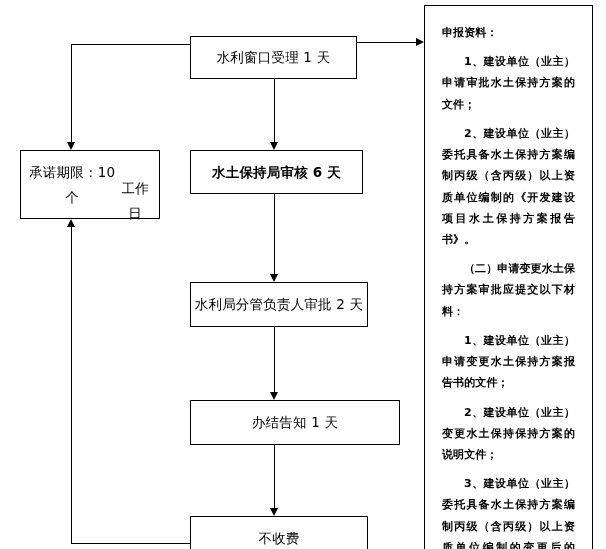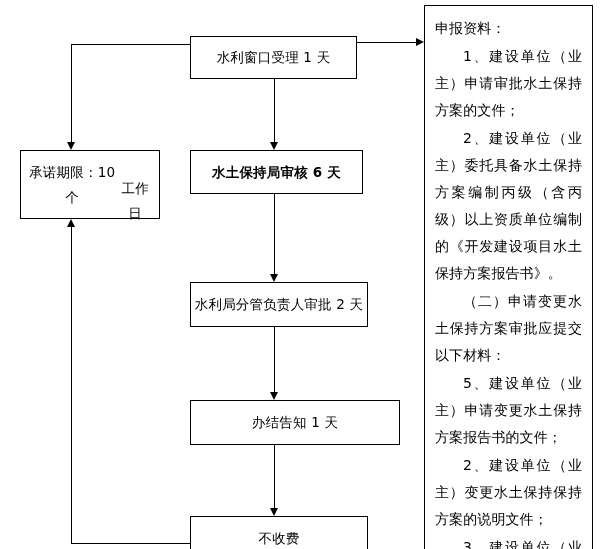--- a/index.html
+++ b/index.html
@@ -88,27 +88,28 @@
     height: 544px;
     box-sizing: border-box;
     border: 1.3px solid #000000;
     border-bottom: none;
     background: #ffffff;
     padding: 8px 9px 0 9px;
     overflow: hidden;
     z-index: 3;
   }
   #info-panel p {
-    margin: 1px;
-    font-size: 14px;
+    margin: 8px;
+    font-size: 11px;
     line-height: 1.93;
     color: #000000;
     text-align: justify;
     text-justify: inter-ideograph;
     letter-spacing: 0.1px;
+    font-weight: bold;
   }
   #info-panel p.indent {
     text-indent: 2em;
   }
 </style>
 </head>
 <body>
 
 <div id="canvas">
 
@@ -148,18 +149,18 @@
 
   <div class="node" style="left:190px; top:400px; width:210px; height:45px;">办结告知 1 天</div>
 
   <div class="node" style="left:190px; top:516px; width:178px; height:45px;">不收费</div>
 
   <div id="info-panel">
     <p>申报资料：</p>
     <p class="indent">1、建设单位（业主）申请审批水土保持方案的文件；</p>
     <p class="indent">2、建设单位（业主）委托具备水土保持方案编制丙级（含丙级）以上资质单位编制的《开发建设项目水土保持方案报告书》。</p>
     <p class="indent">（二）申请变更水土保持方案审批应提交以下材料：</p>
-    <p class="indent">5、建设单位（业主）申请变更水土保持方案报告书的文件；</p>
+    <p class="indent">1、建设单位（业主）申请变更水土保持方案报告书的文件；</p>
     <p class="indent">2、建设单位（业主）变更水土保持保持方案的说明文件；</p>
     <p class="indent">3、建设单位（业主）委托具备水土保持方案编制丙级（含丙级）以上资质单位编制的变更后的《水土保持方案报告书》。</p>
   </div>
 
 </div>
 
 </body></html>

